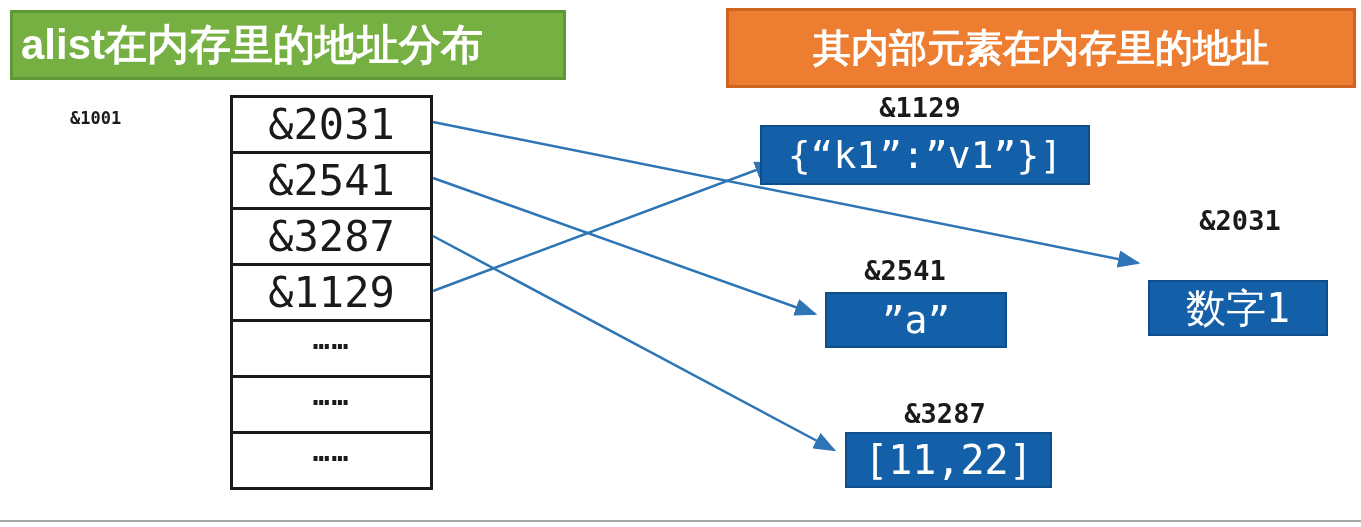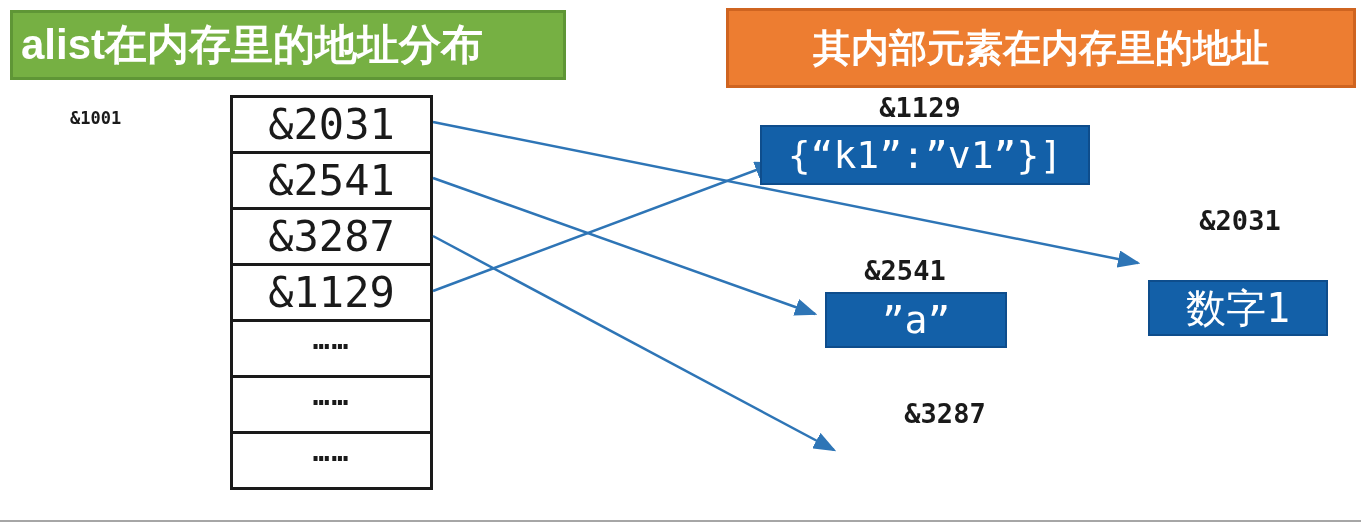--- a/index.html
+++ b/index.html
@@ -152,16 +152,19 @@
   <div class="objbox" id="obj-num">
     <span>数字1</span>
   </div>
 
   <div class="obj-label" id="lbl-str">&amp;2541</div>
   <div class="objbox" id="obj-str">
     <span>”a”</span>
   </div>
 
   <div class="obj-label" id="lbl-list">&amp;3287</div>
+  <div class="objbox" id="obj-list">
+    <span>[11,22]</span>
+  </div>
 
   <div class="bottom-line"></div>
 
 </div>
 
 </body></html>

